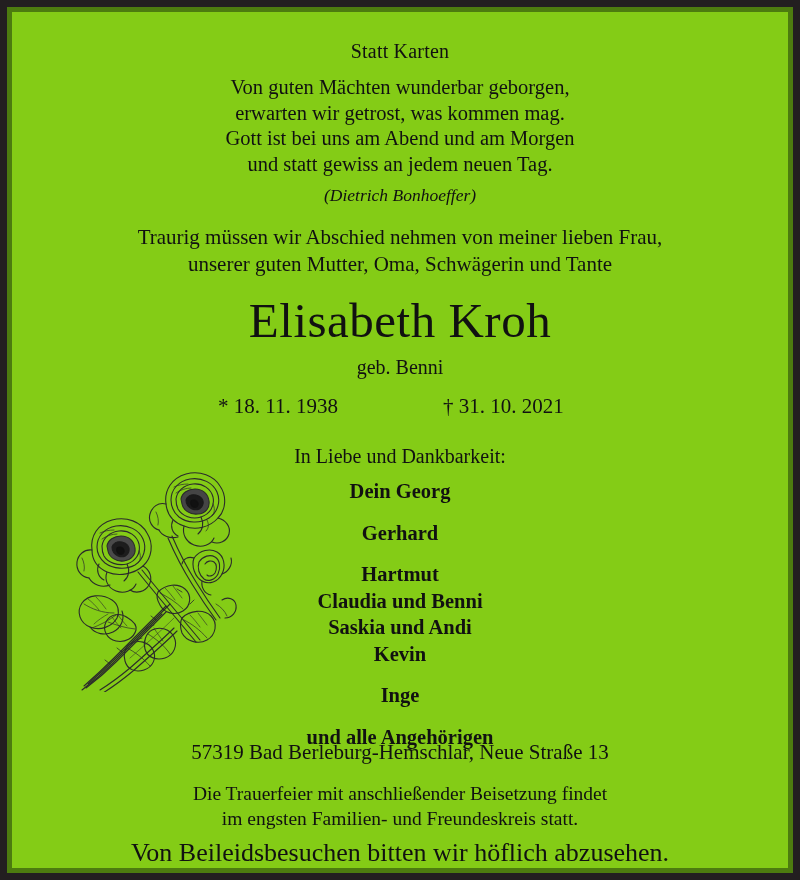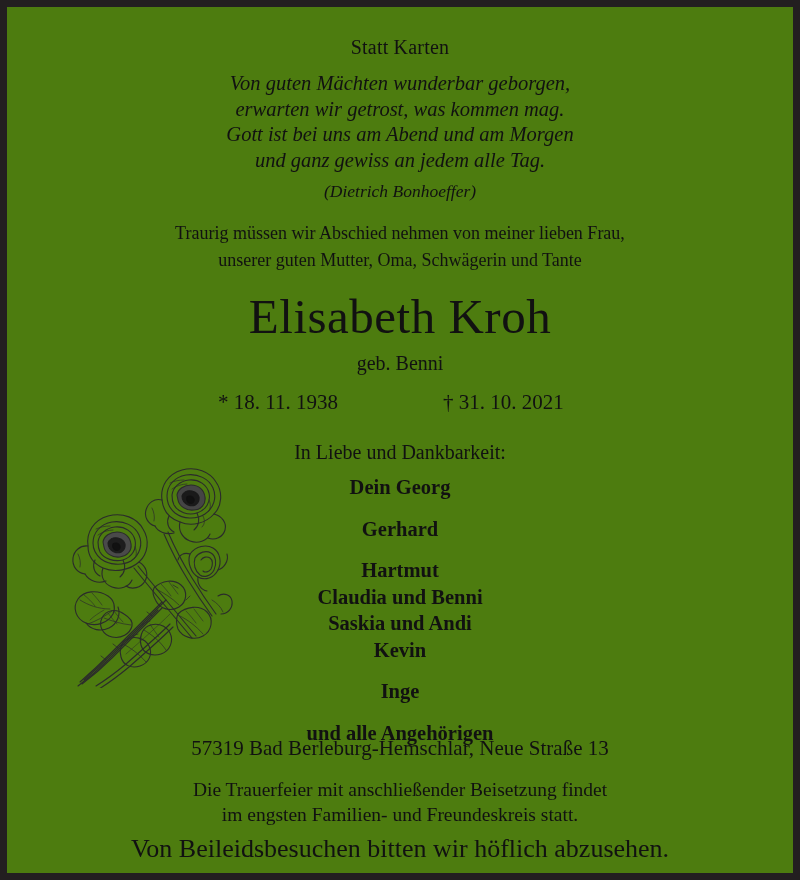--- a/index.html
+++ b/index.html
@@ -22,22 +22,22 @@
     box-sizing: border-box;
     background: #231f20;
     padding: 7px;
   }
 
   #card-inner {
     position: relative;
     width: 100%;
     height: 100%;
     box-sizing: border-box;
-    background: #4d7c0f;
-    border: 1px solid #4d7c0f;
+    background: #84cc16;
+    border: 5px solid #4d7c0f;
     overflow: hidden;
   }
 
   
   #content-column {
     position: absolute;
     left: 0;
     top: 0;
     width: 100%;
     height: 100%;
@@ -50,40 +50,39 @@
     top: 26px;
     font-size: 20px;
     line-height: 26px;
     letter-spacing: .2px;
   }
 
   #poem-block {
     position: absolute;
     left: 0; right: 0;
     top: 63px;
-    font-style: italic;
     font-size: 20.5px;
     line-height: 25.5px;
   }
   #poem-block .poem-line { display: block; }
 
   #poem-author {
     position: absolute;
     left: 0; right: 0;
     top: 172px;
     font-style: italic;
     font-size: 17.5px;
     line-height: 22px;
   }
 
   #intro-block {
     position: absolute;
     left: 0; right: 0;
     top: 212px;
-    font-size: 18px;
+    font-size: 21px;
     line-height: 27px;
   }
   #intro-block .intro-line { display: block; }
 
   #deceased-name {
     position: absolute;
     left: 0; right: 0;
     top: 281px;
     font-size: 49px;
     line-height: 56px;
@@ -296,21 +295,21 @@
     </div>
 
     <div id="content-column">
 
       <div id="statt-karten">Statt Karten</div>
 
       <div id="poem-block">
         <span class="poem-line">Von guten Mächten wunderbar geborgen,</span>
         <span class="poem-line">erwarten wir getrost, was kommen mag.</span>
         <span class="poem-line">Gott ist bei uns am Abend und am Morgen</span>
-        <span class="poem-line">und ganz gewiss an jedem alle Tag.</span>
+        <span class="poem-line">und statt gewiss an jedem neuen Tag.</span>
       </div>
 
       <div id="poem-author">(Dietrich Bonhoeffer)</div>
 
       <div id="intro-block">
         <span class="intro-line">Traurig müssen wir Abschied nehmen von meiner lieben Frau,</span>
         <span class="intro-line">unserer guten Mutter, Oma, Schwägerin und Tante</span>
       </div>
 
       <div id="deceased-name">Elisabeth Kroh</div>

